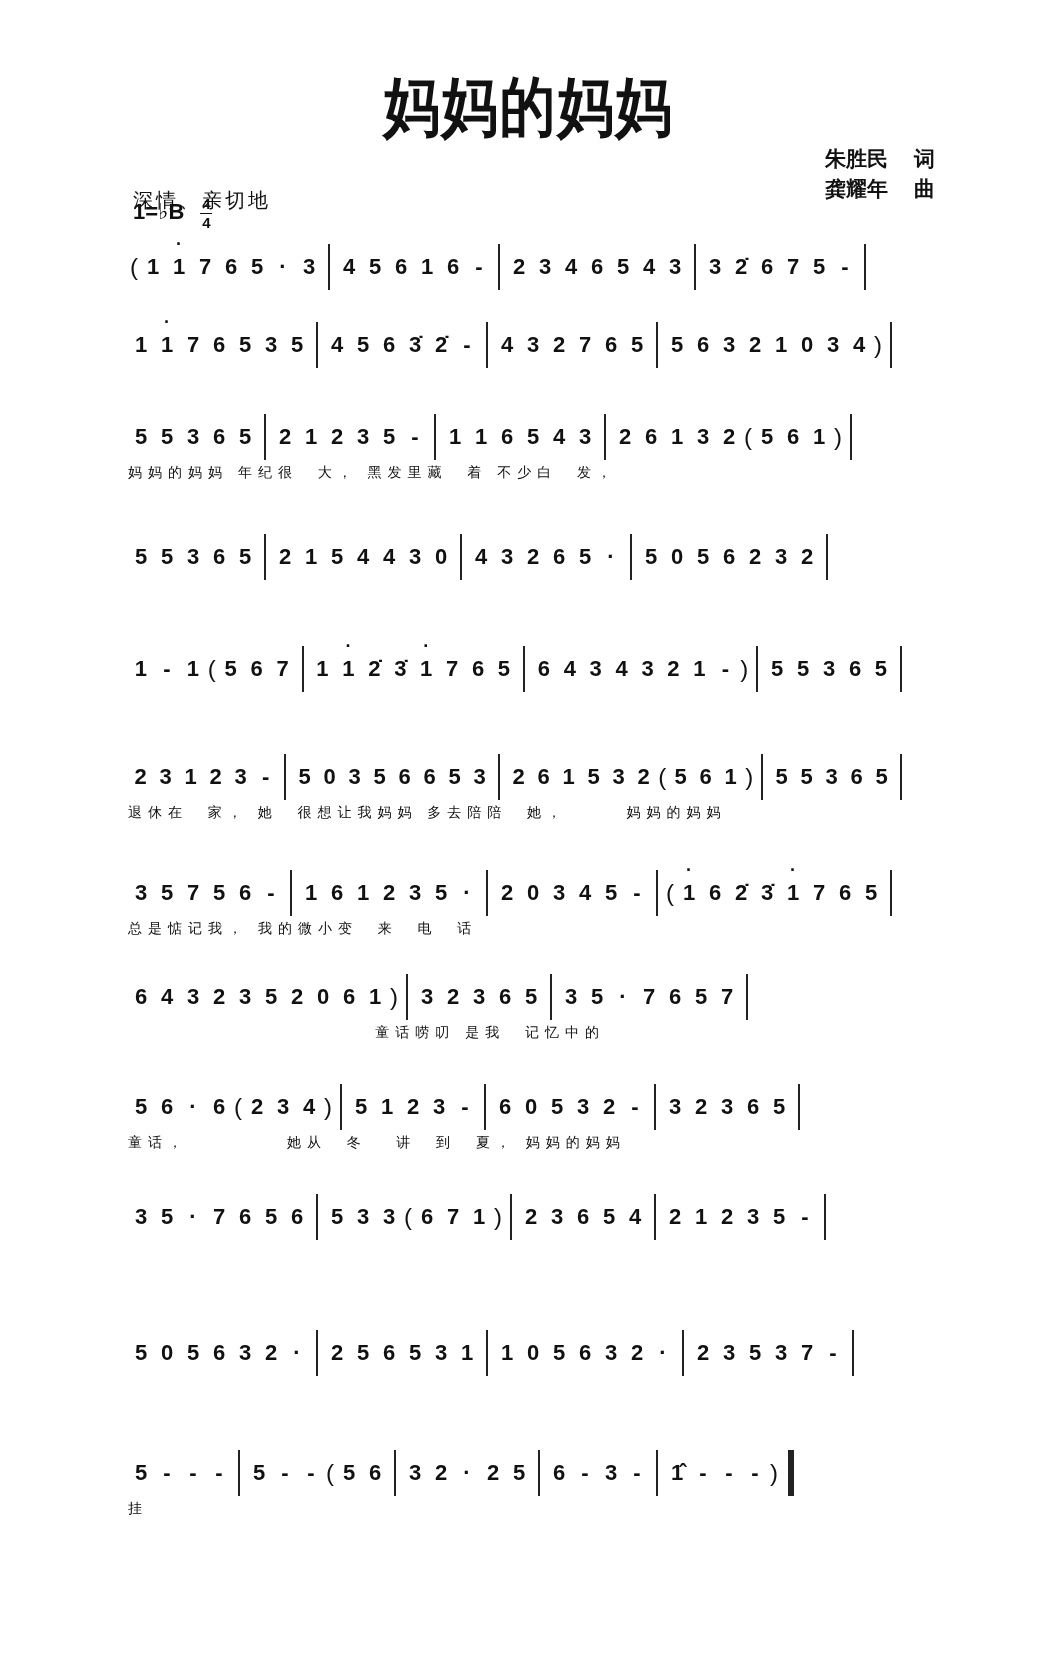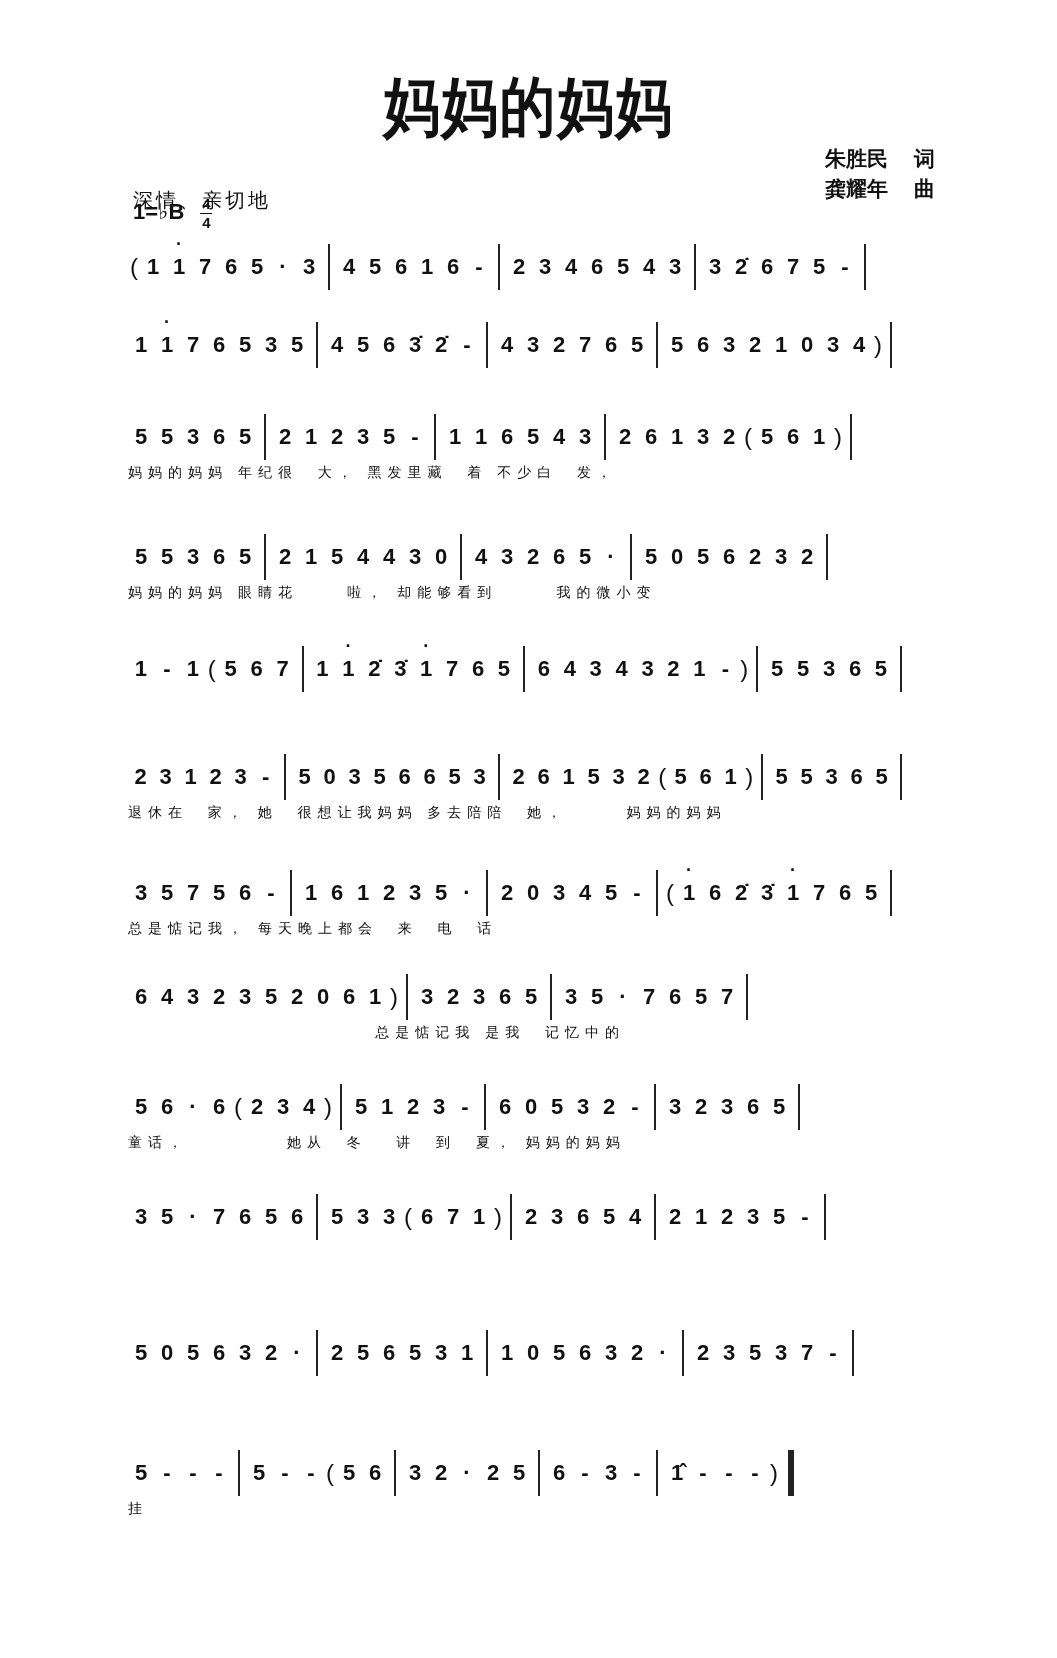--- a/index.html
+++ b/index.html
@@ -191,21 +191,20 @@
         <span class="bar"></span>
         <span class="n">5</span>
         <span class="n">0</span>
         <span class="n">5</span>
         <span class="n">6</span>
         <span class="n">2</span>
         <span class="n">3</span>
         <span class="n">2</span>
         <span class="bar"></span>
       </div>
-      <div class="lyrics">妈妈的妈妈 眼睛花     啦， 却能够看到      我的微小变</div>
     </div>
     <div class="system" style="top: 652px;">
       <div class="notes">
         <span class="n">1</span>
         <span class="n">-</span>
         <span class="n">1</span>
         <span class="paren">(</span>
         <span class="n">5</span>
         <span class="n">6</span>
         <span class="n">7</span>
@@ -304,21 +303,21 @@
         <span class="n hi">1</span>
         <span class="n">6</span>
         <span class="n">2̇</span>
         <span class="n">3̇</span>
         <span class="n hi">1</span>
         <span class="n">7</span>
         <span class="n">6</span>
         <span class="n">5</span>
         <span class="bar"></span>
       </div>
-      <div class="lyrics">总是惦记我， 每天晚上都会  来  电  话</div>
+      <div class="lyrics">总是惦记我， 我的微小变  来  电  话</div>
     </div>
     <div class="system" style="top: 980px;">
       <div class="notes">
         <span class="n">6</span>
         <span class="n">4</span>
         <span class="n">3</span>
         <span class="n">2</span>
         <span class="n">3</span>
         <span class="n">5</span>
         <span class="n">2</span>
@@ -335,21 +334,21 @@
         <span class="bar"></span>
         <span class="n">3</span>
         <span class="n">5</span>
         <span class="n">·</span>
         <span class="n">7</span>
         <span class="n">6</span>
         <span class="n">5</span>
         <span class="n">7</span>
         <span class="bar"></span>
       </div>
-      <div class="lyrics">                         总是惦记我 是我  记忆中的</div>
+      <div class="lyrics">                         童话唠叨 是我  记忆中的</div>
     </div>
     <div class="system" style="top: 1090px;">
       <div class="notes">
         <span class="n">5</span>
         <span class="n">6</span>
         <span class="n">·</span>
         <span class="n">6</span>
         <span class="paren">(</span>
         <span class="n">2</span>
         <span class="n">3</span>

